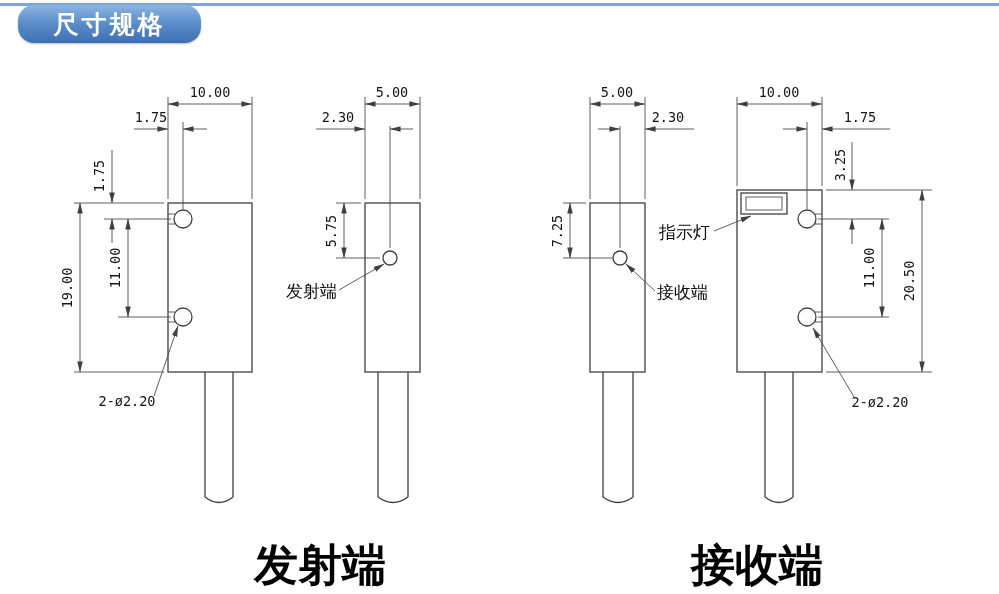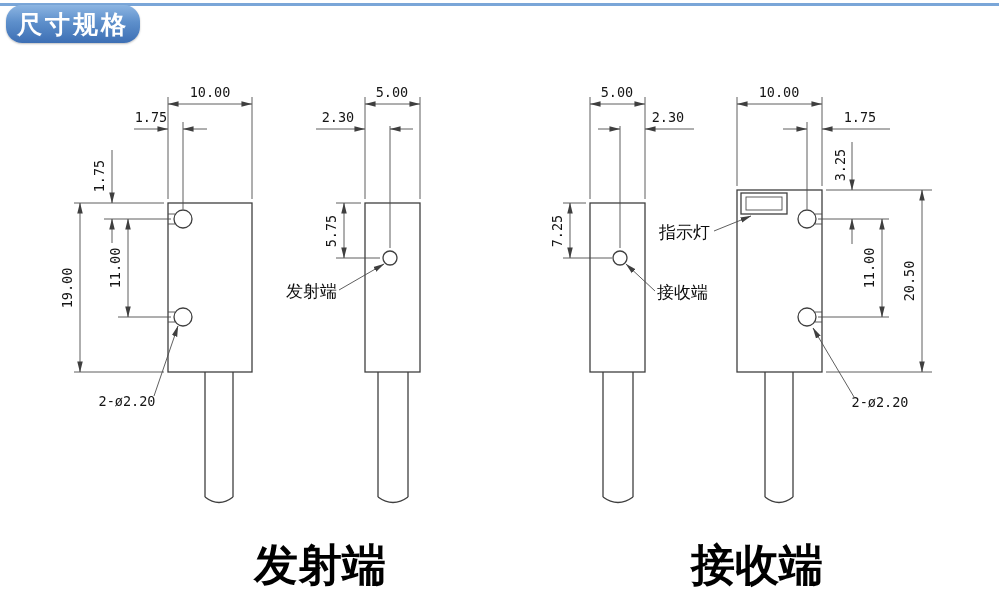--- a/index.html
+++ b/index.html
@@ -1,19 +1,19 @@
 <!DOCTYPE html>
 <html><head>
 <meta charset="utf-8">
 <style>
   html,body{margin:0;padding:0;background:#fff;}
   #stage{position:relative;width:999px;height:594px;background:#ffffff;overflow:hidden;
          font-family:"DejaVu Sans",sans-serif;}
   #topline{position:absolute;top:3px;left:0;width:999px;height:3px;background:#7aa6d8;}
-  #badge{position:absolute;top:5px;left:6px;width:134px;height:38px;border-radius:16px;
+  #badge{position:absolute;top:5px;left:18px;width:183px;height:38px;border-radius:16px;
          background:linear-gradient(180deg,#8cb5e2 0%,#5d8fcb 45%,#3d6fb4 100%);
          color:#ffffff;font-size:25px;font-weight:bold;letter-spacing:3px;
          display:flex;align-items:center;justify-content:center;
          font-family:"DejaVu Sans",sans-serif;
          box-shadow:0 1px 2px rgba(0,0,0,0.25);}
   svg{position:absolute;top:0;left:0;}
   .ol{stroke:#3f3f3f;stroke-width:1.3;fill:none;}
   .ln{stroke:#4d4d4d;stroke-width:0.9;fill:none;}
   .dimtxt{font:13.5px "DejaVu Sans Mono","DejaVu Sans",monospace;fill:#151515;}
   .cjk{font:17px "DejaVu Sans",sans-serif;fill:#0d0d0d;}

